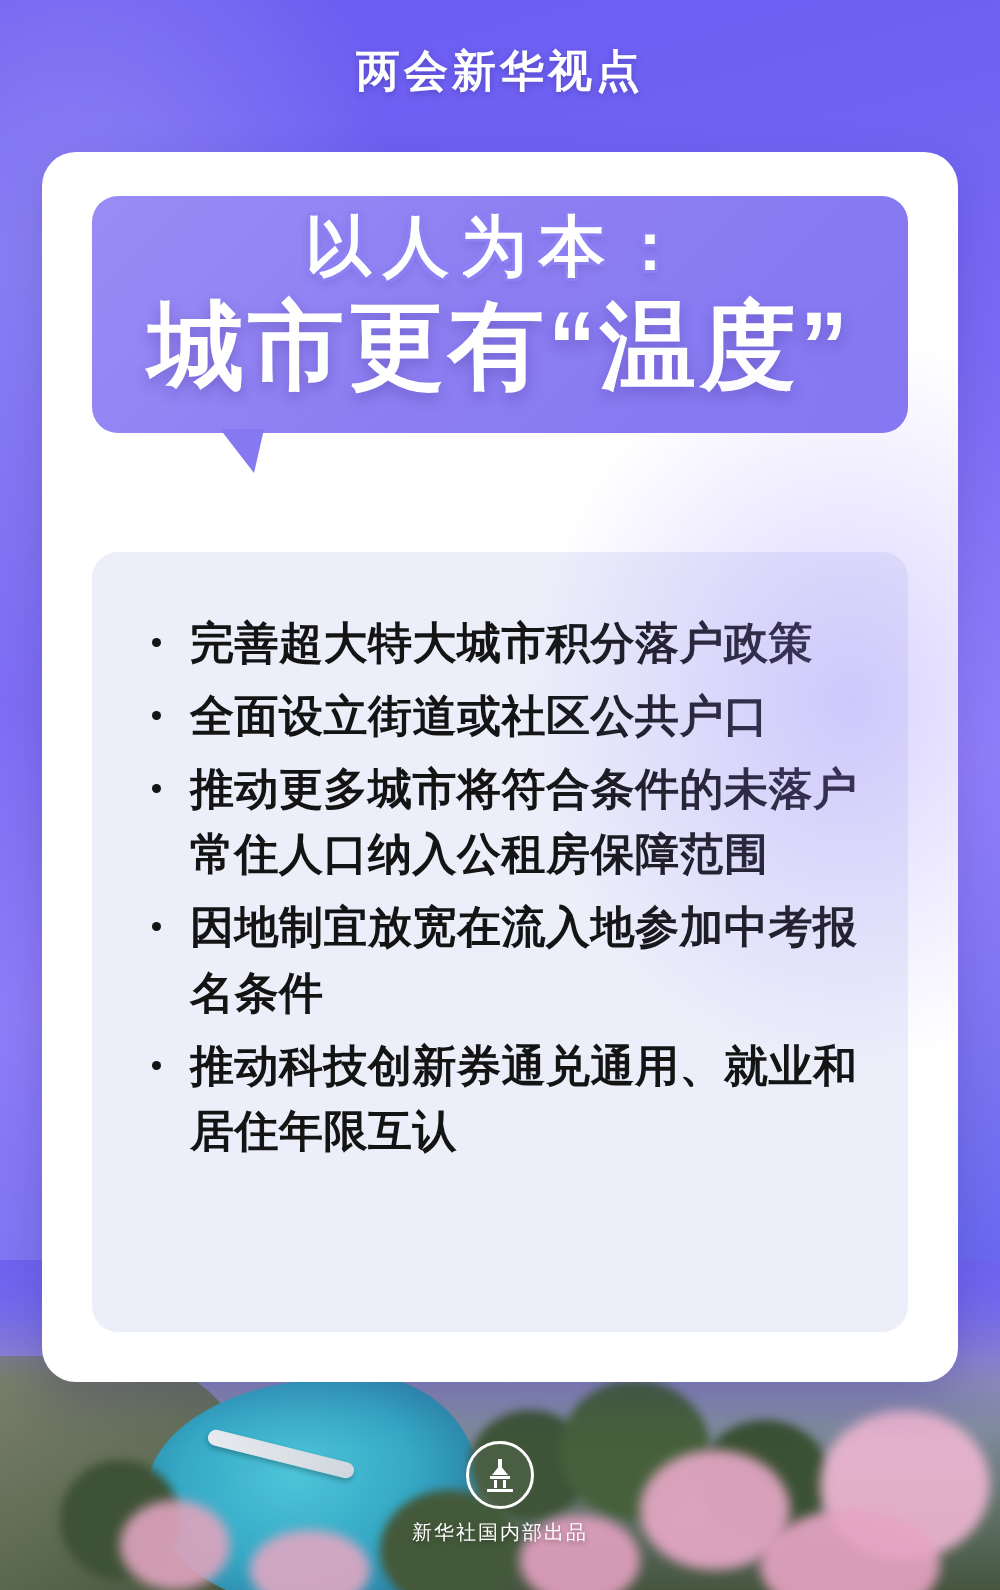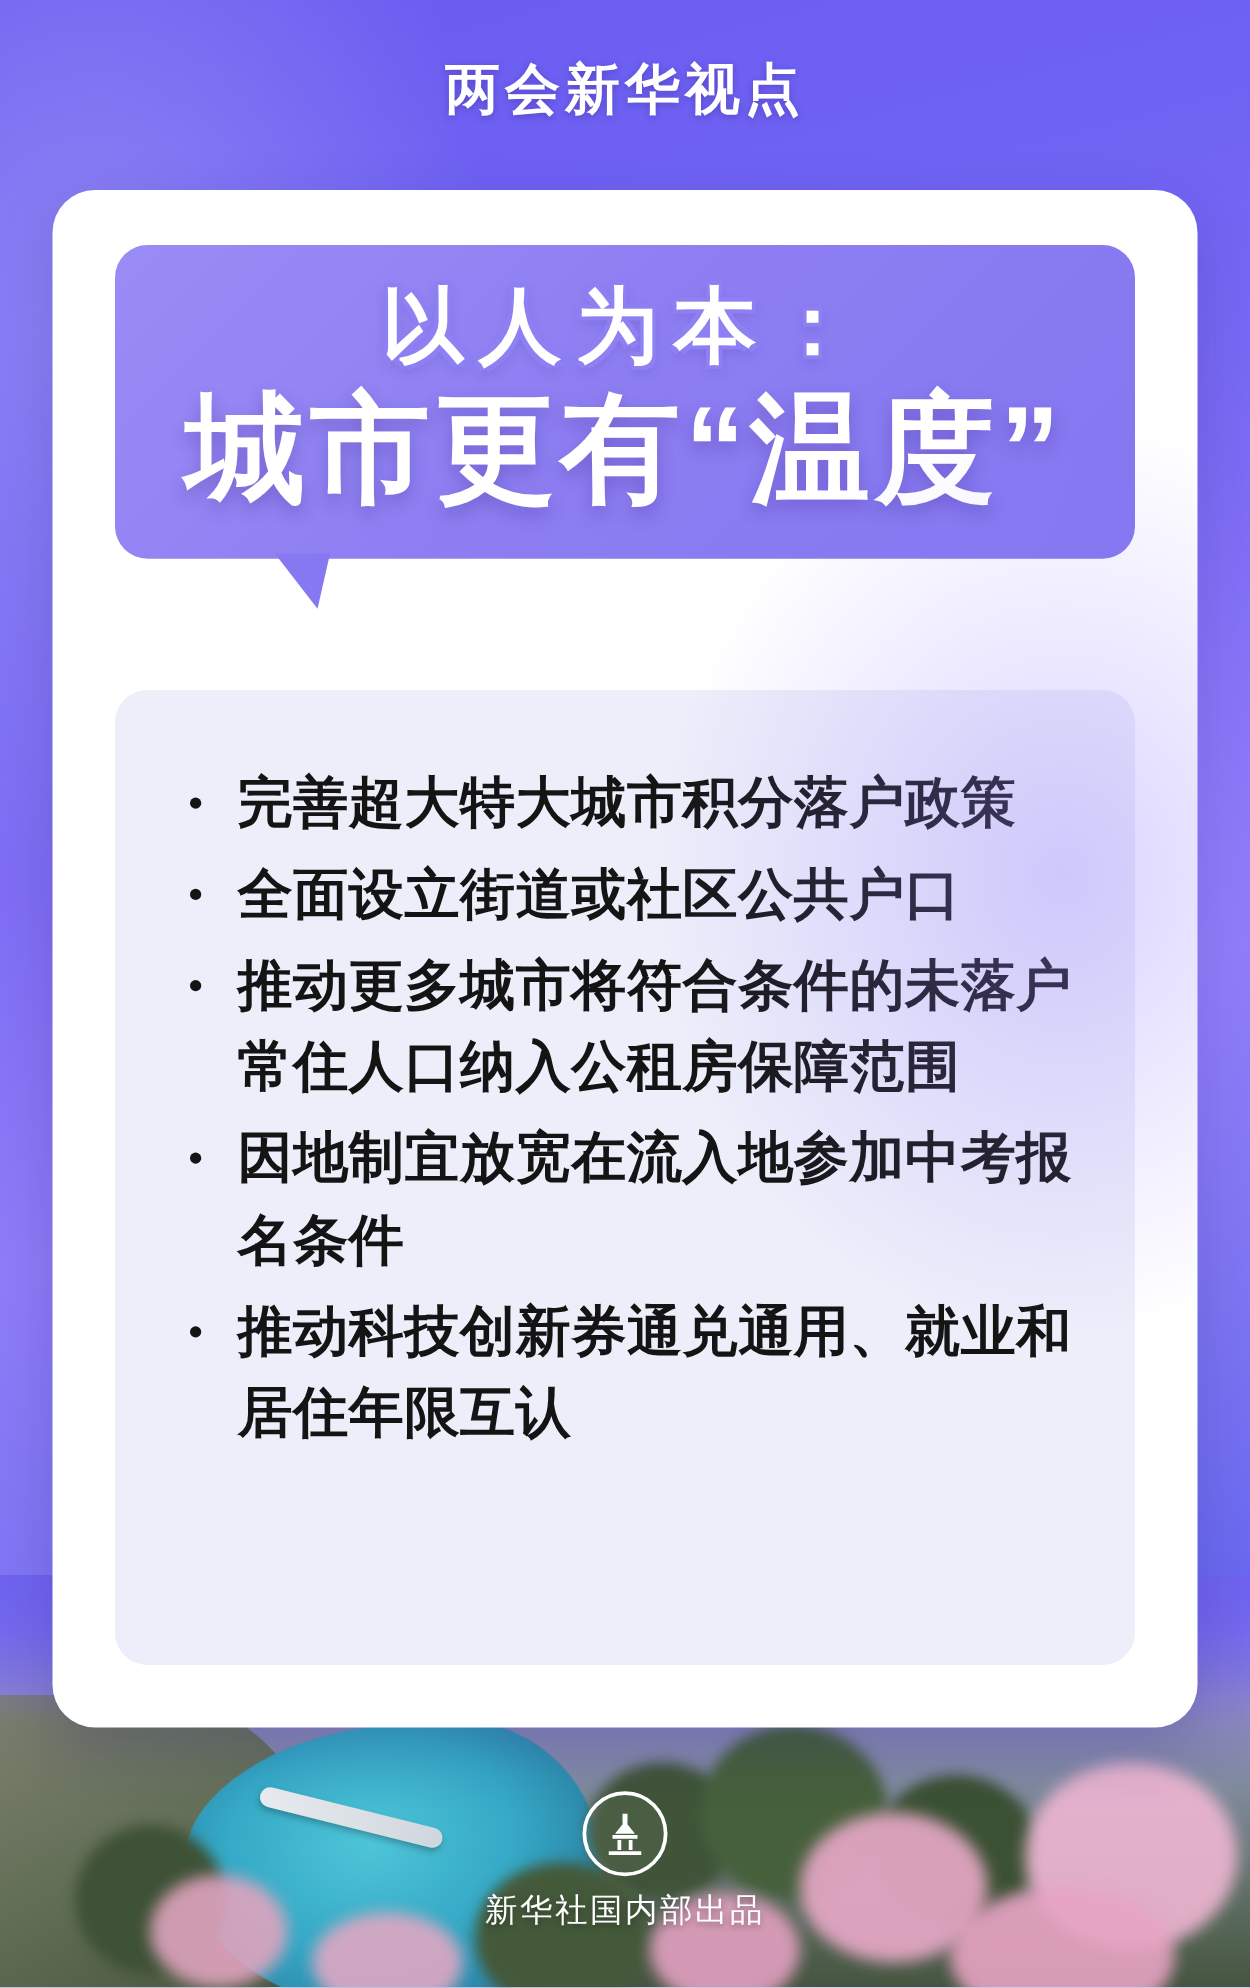--- a/index.html
+++ b/index.html
@@ -118,21 +118,21 @@
   }
 
   
   .bubble {
     position: absolute;
     left: 50px;
     top: 44px;
     width: 816px;
     background: linear-gradient(135deg, #9a8cf5 0%, #8d7ff2 45%, #8376f0 100%);
     border-radius: 26px;
-    padding: 26px 0 34px;
+    padding: 12px 0 34px;
     box-sizing: border-box;
     text-align: center;
   }
   .bubble .tail {
     position: absolute;
     left: 128px;
     bottom: -40px;
     width: 0; height: 0;
     border-left: 34px solid transparent;
     border-right: 10px solid transparent;
@@ -208,21 +208,21 @@
     height: 62px;
     margin: 0 auto 10px;
     border-radius: 50%;
     border: 3px solid #ffffff;
     display: flex;
     align-items: center;
     justify-content: center;
     background: rgba(255,255,255,0.06);
   }
   .footer-text {
-    font-size: 26px;
+    font-size: 20px;
     letter-spacing: 2px;
     text-shadow: 0 2px 5px rgba(0,0,0,.35);
   }
 </style>
 </head>
 <body>
 
 <div class="poster">
 
   <div class="photo-band">

